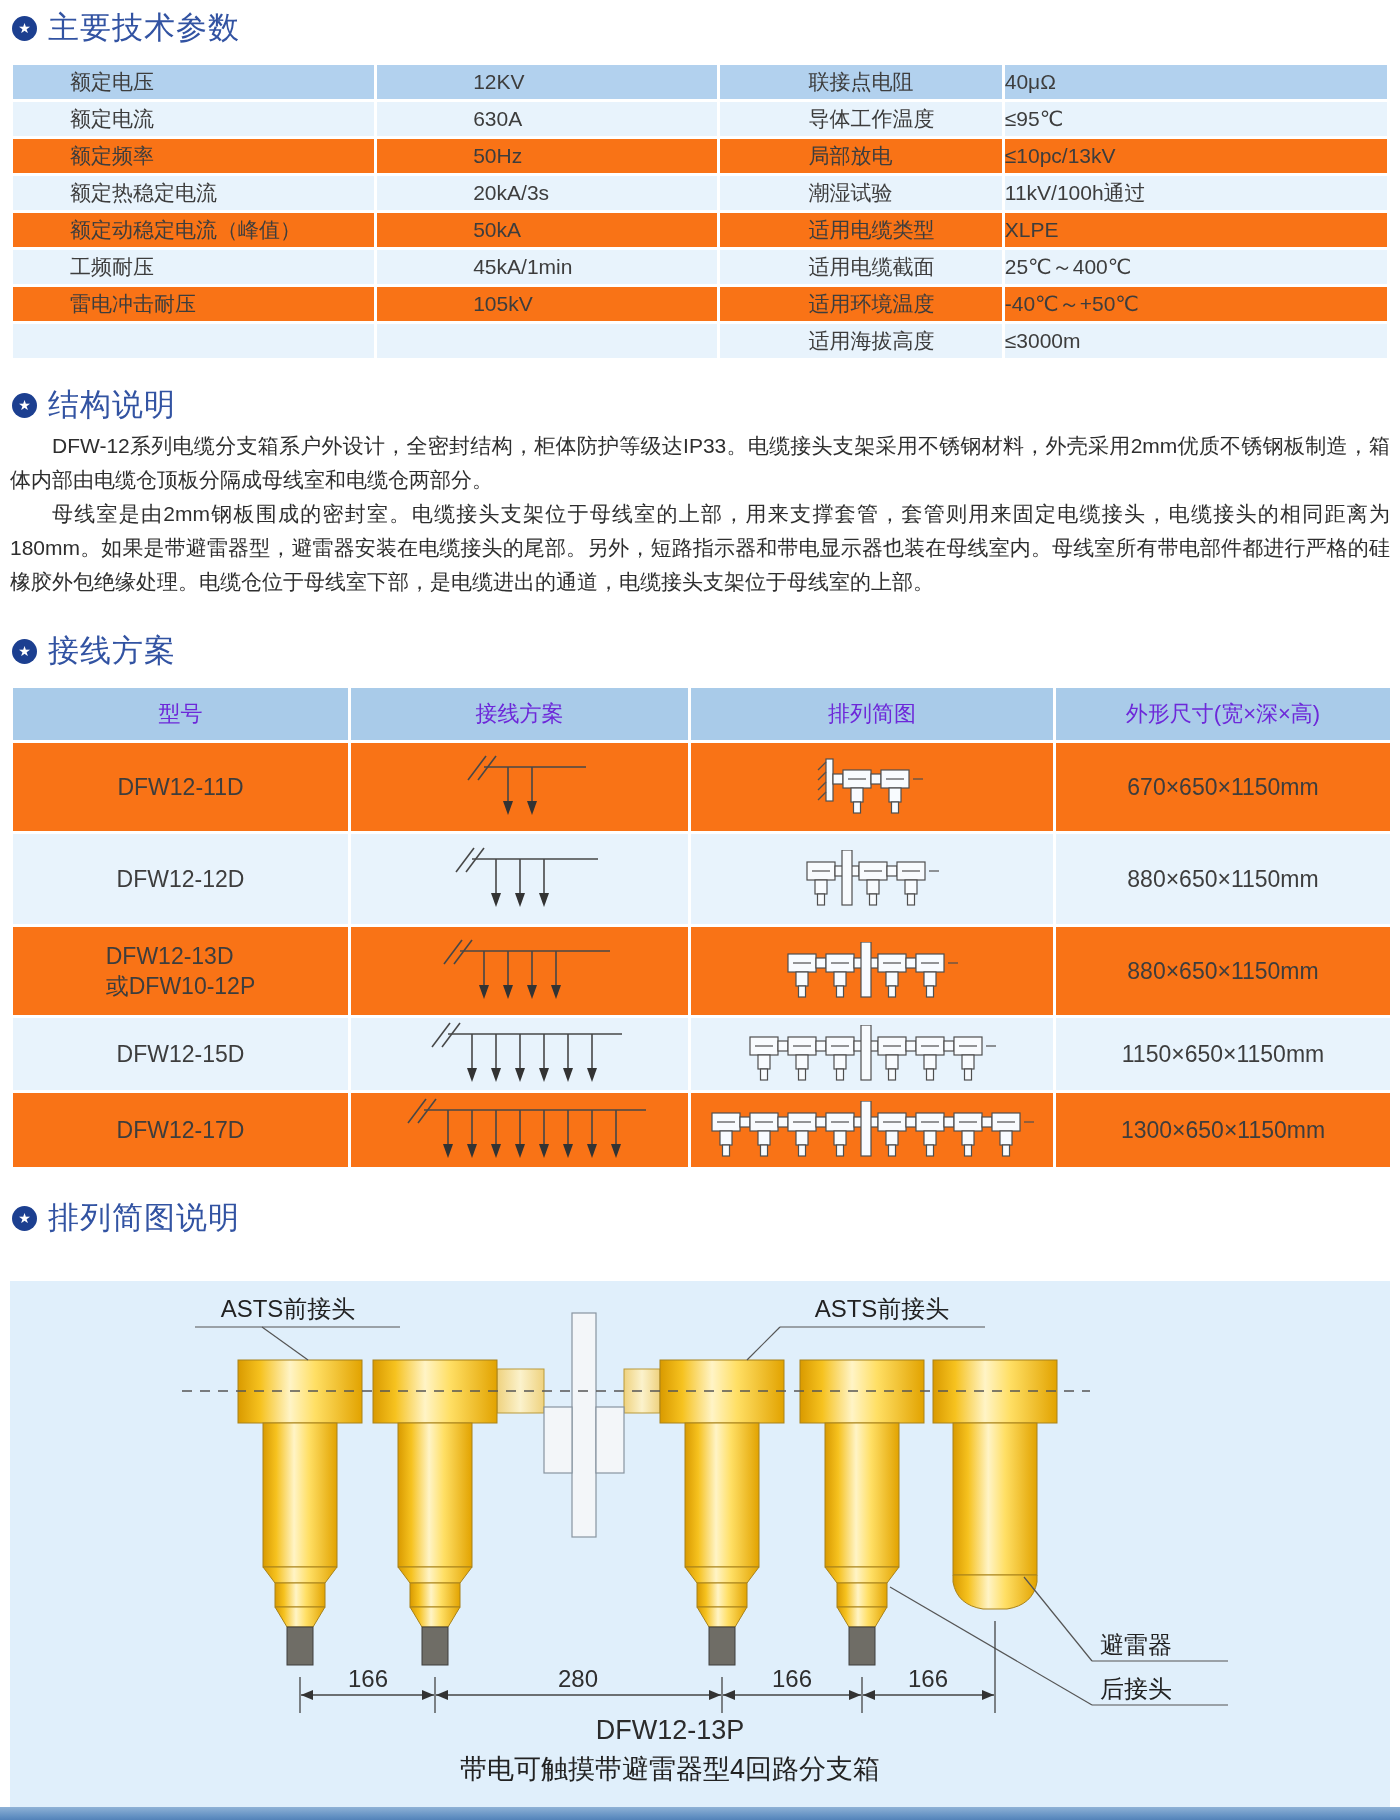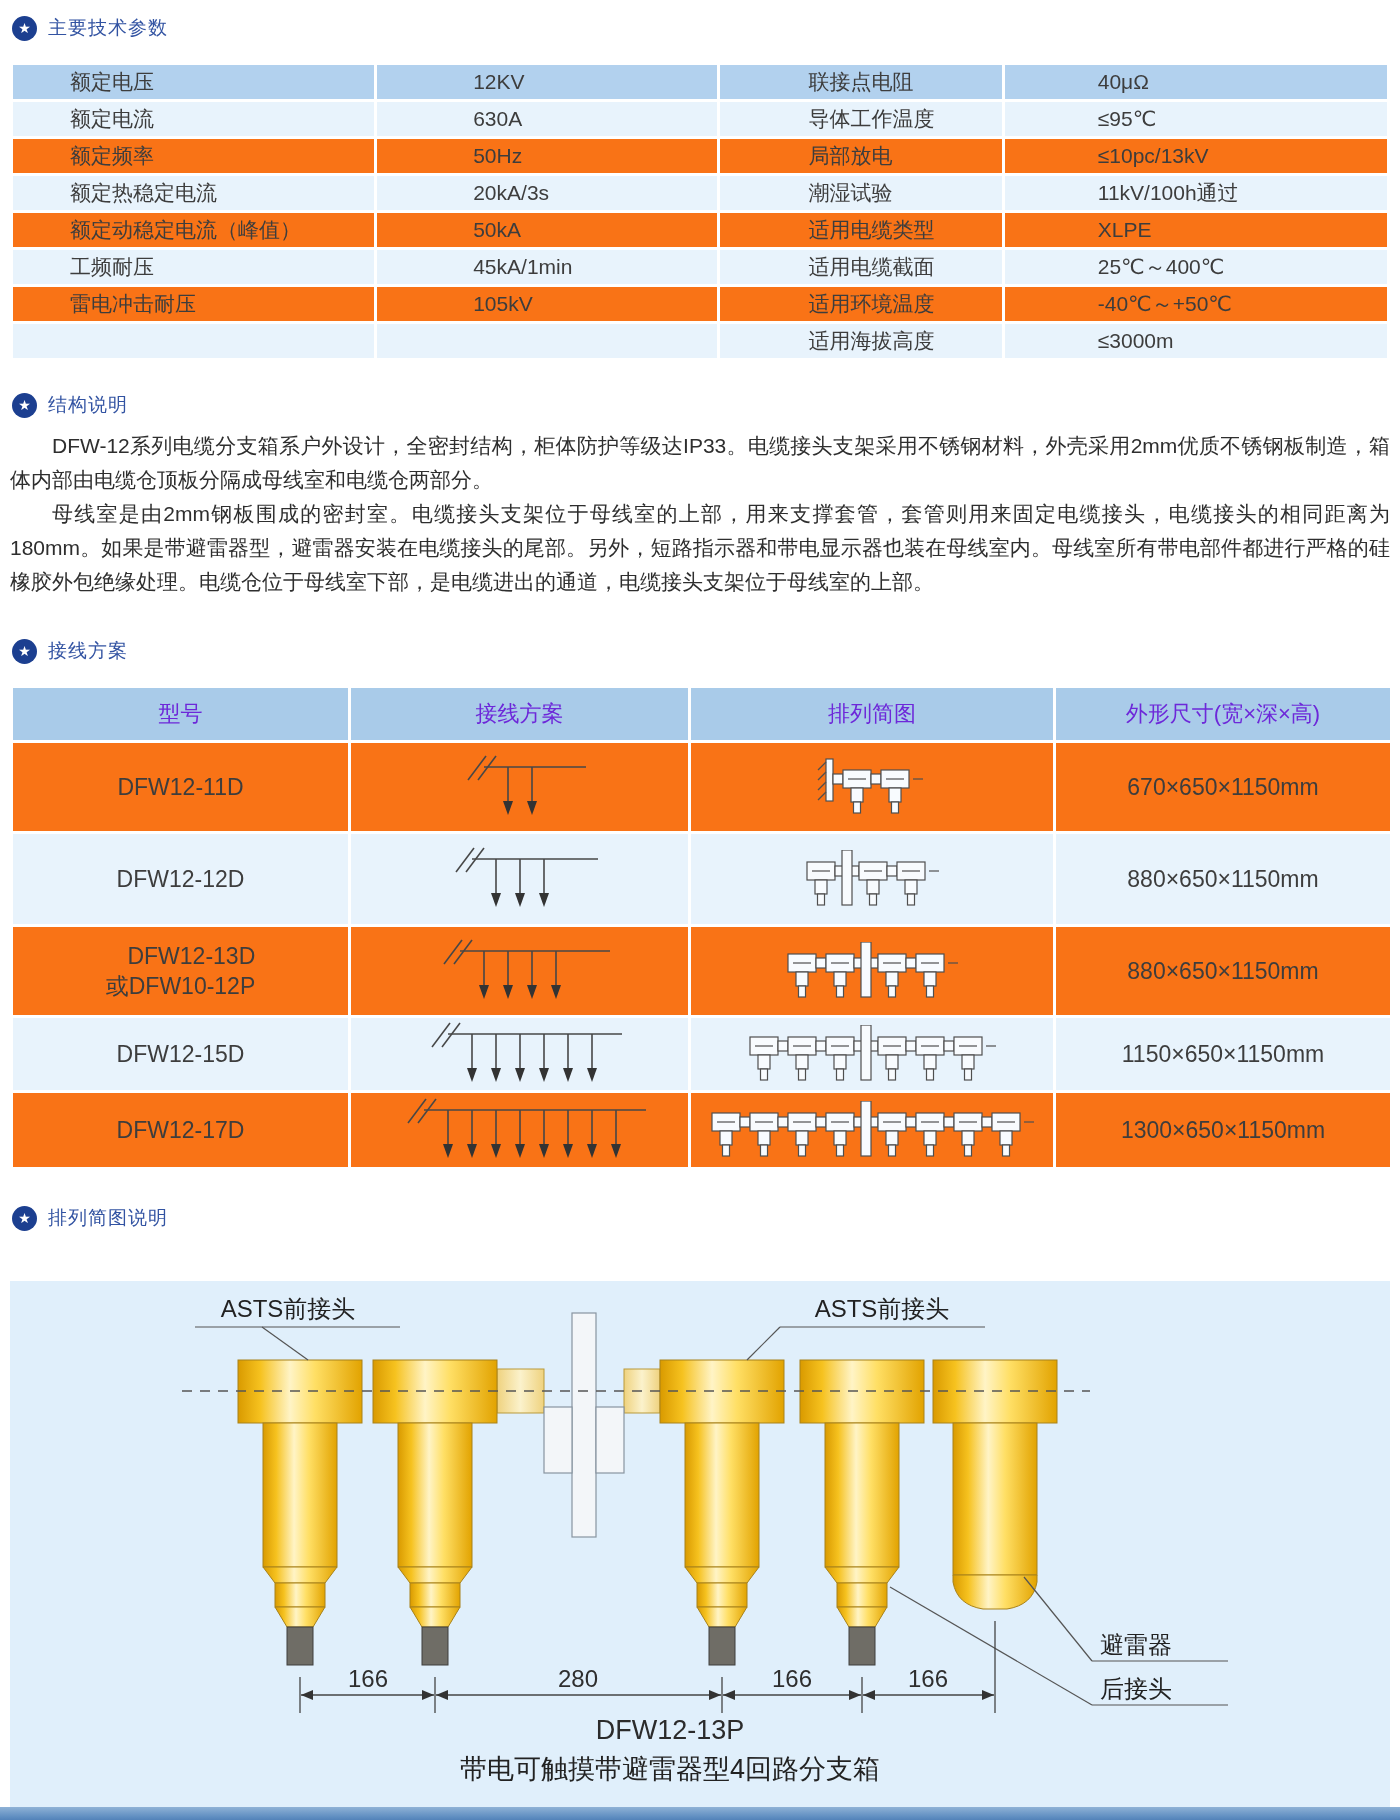--- a/index.html
+++ b/index.html
@@ -5,42 +5,42 @@
   *{margin:0;padding:0;box-sizing:border-box}
   html,body{background:#fff}
   body{width:1400px;height:1820px;font-family:"Liberation Sans","DejaVu Sans",sans-serif;position:relative;overflow:hidden}
   .page{position:relative;width:1400px;height:1820px;background:#fff}
 
   .section-title{display:flex;align-items:center;gap:11px;margin:10px 0 6px 12px;height:36px}
   .mt2{margin-top:26px}
   .mt3{margin-top:34px}
   .mt4{margin-top:30px}
   .star{width:25px;height:25px;border-radius:50%;background:#1c3f90;color:#fff;display:flex;align-items:center;justify-content:center;font-size:14px;line-height:1;flex:0 0 25px}
-  .st-text{font-size:19px;color:#3253a2;letter-spacing:1px}
+  .st-text{font-size:31px;color:#3253a2;letter-spacing:1px}
 
   table{border-collapse:separate;border-spacing:3px;margin:16px 10px;width:1380px;table-layout:fixed}
   .tech td{height:34px;font-size:21px;color:#3d3d3d;overflow:hidden;white-space:nowrap}
   .tech .c1{width:344px;padding-left:57px}
   .tech .c2{width:324px;padding-left:96px}
   .tech .c3{width:268px;padding-left:88px}
-  .tech .c4{width:364px;padding-left:93px}
+  .tech .c4{width:364px;}
   tr.hd td{background:#b2d1ee}
   tr.md td{background:#f97316}
   tr.lt td{background:#e8f3fc}
 
   .desc{margin:6px 10px 0 10px;font-size:21px;line-height:34px;color:#2e2e2e;text-align:justify}
   .desc p{text-indent:2em}
 
   .wiring th{background:#a9cbe9;height:52px;font-size:22px;color:#6d28d9;font-weight:normal}
   .wiring .wc1{width:335px}
   .wiring .wc2{width:337px}
   .wiring .wc3{width:362px}
   .wiring .wc4{width:334px}
   .wiring td{text-align:center;font-size:23px;color:#3d3d3d;vertical-align:middle}
-  .wiring .mwrap{display:inline-block;text-align:right;line-height:30px}
+  .wiring .mwrap{display:inline-block;text-align:left;line-height:30px}
   .wiring svg{display:block;margin:0 auto}
 
   .panel{margin:45px 10px 0 10px;background:#e0effb;height:526px}
   .panel svg{display:block}
   .gold{fill:url(#goldGrad);stroke:#a8821a;stroke-width:1}
   .goldlite{fill:url(#goldLite);stroke:#b99a3a;stroke-width:1}
   .bracket{fill:#f3f6f9;stroke:#8894a0;stroke-width:1.2}
   .cable{fill:#6f6d66;stroke:#3f3f3c;stroke-width:1}
   .centerline{stroke:#555;stroke-width:1.4;stroke-dasharray:10 8;fill:none}
   .leader line{stroke:#555;stroke-width:1.2}

